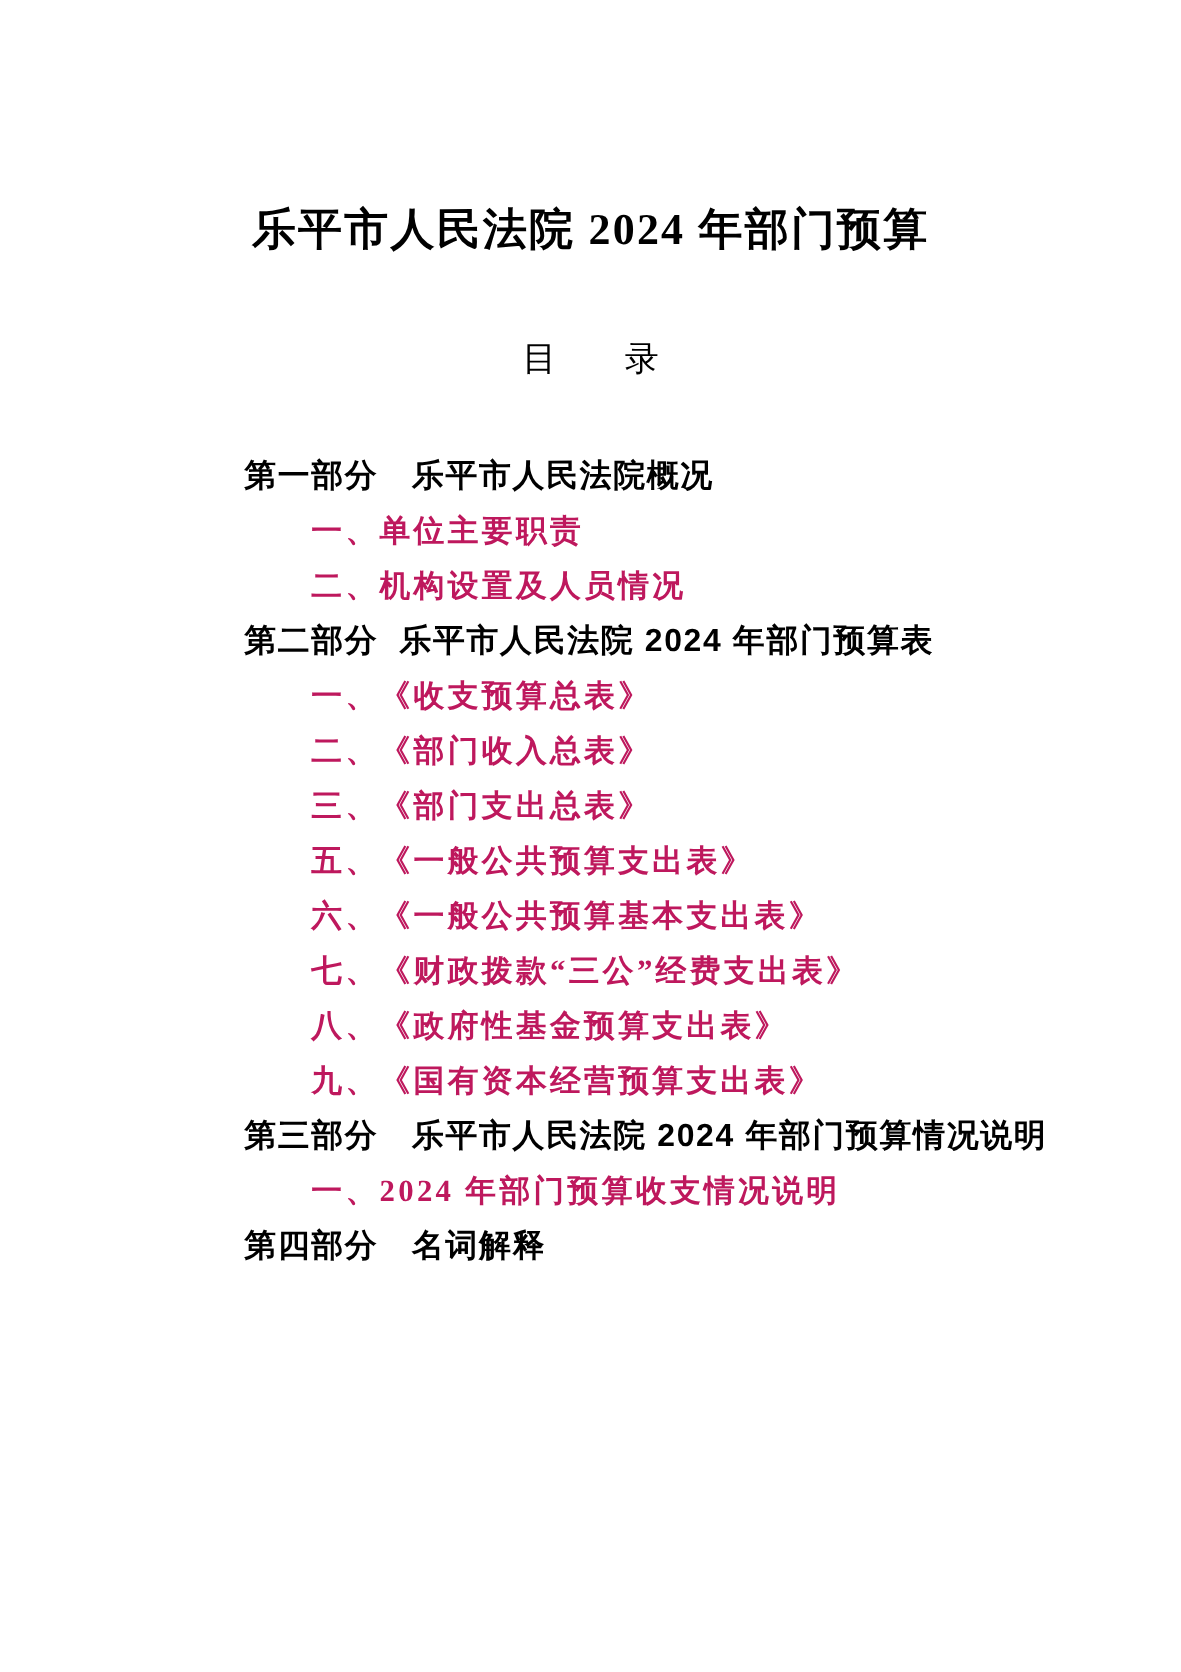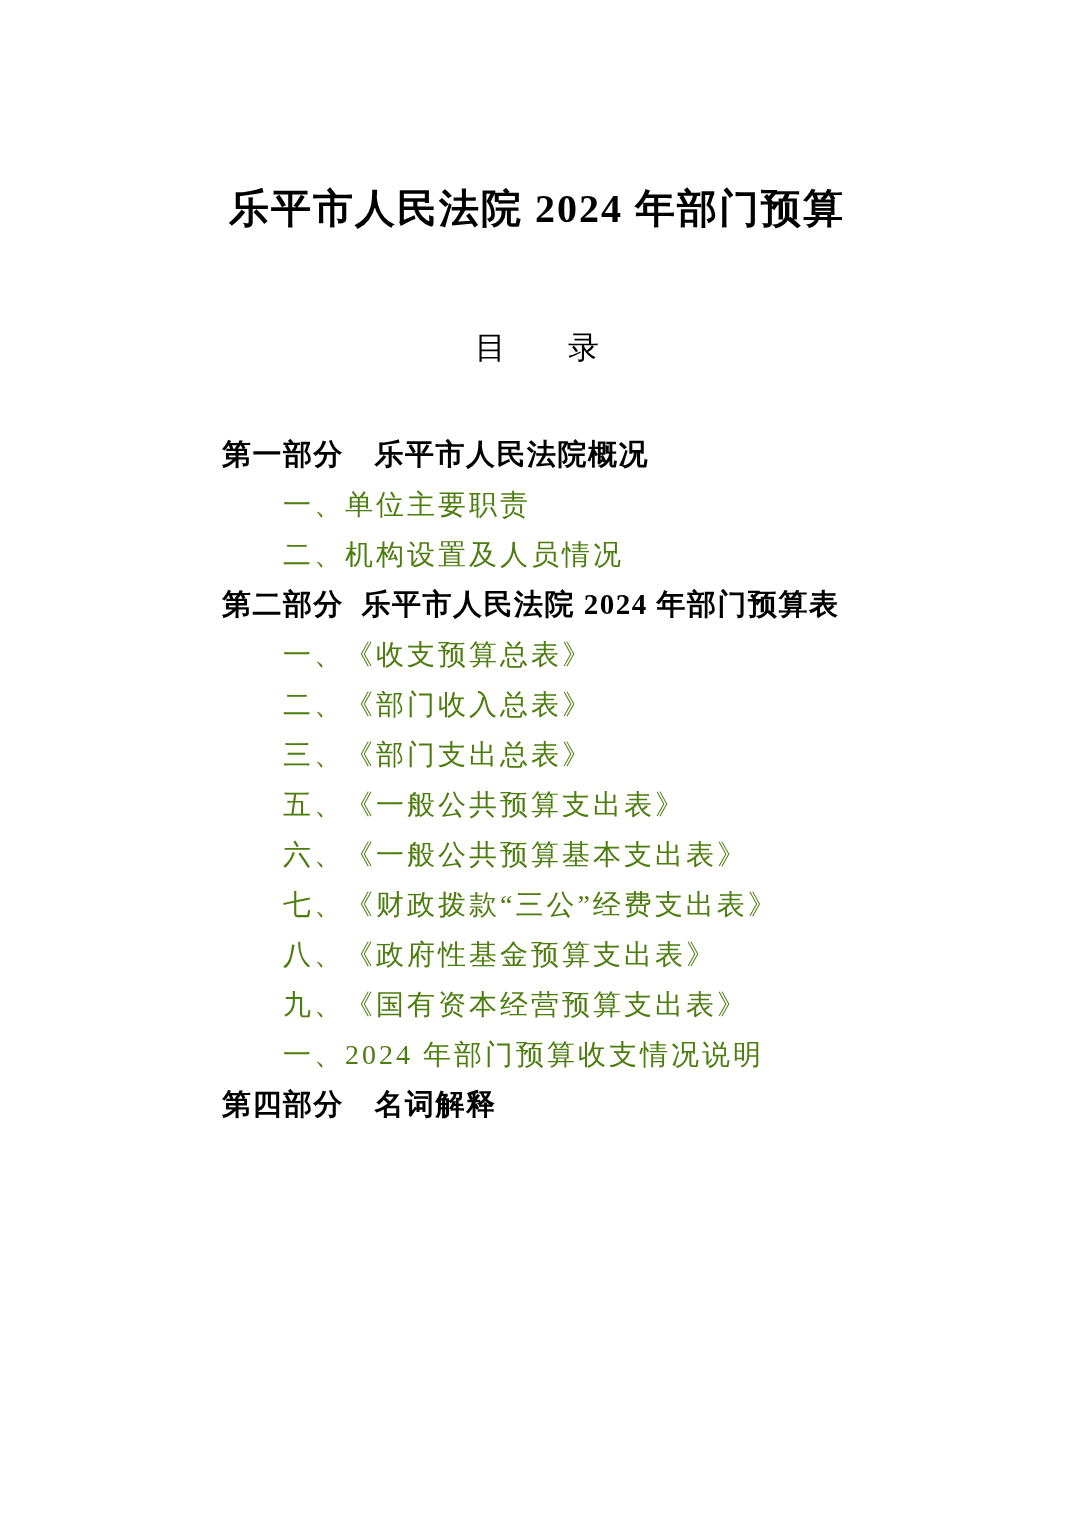--- a/index.html
+++ b/index.html
@@ -21,52 +21,52 @@
     padding-top: 186px;
     text-align: center;
     font-family: "Liberation Serif", "DejaVu Serif", serif;
     font-weight: bold;
     font-size: 40px;
     line-height: 1.15;
     letter-spacing: 2px;
     white-space: pre;
   }
   .toc-label {
-    margin-top: 98px;
+    margin-top: 76px;
     text-align: center;
     font-family: "Liberation Serif", "DejaVu Serif", serif;
     font-weight: 500;
     font-size: 31px;
     line-height: 1.15;
     white-space: pre;
   }
   .toc {
     margin-top: 64px;
   }
   .line {
     height: 50px;
     display: flex;
     align-items: center;
     white-space: pre;
   }
   .heading {
     padding-left: 222px;
-    font-family: Liberation Serif, serif;
+    font-family: Liberation Sans, sans-serif;
     font-weight: bold;
     font-size: 29px;
     letter-spacing: 1.5px;
     color: #000000;
   }
   .item {
     padding-left: 283px;
     font-family: "Liberation Serif", "DejaVu Serif", serif;
-    font-weight: normal;
+    font-weight: bold;
     font-size: 28px;
     letter-spacing: 3px;
-    color: #4d7c0f;
+    color: #be185d;
   }
 </style>
 </head>
 <body>
 
 <div class="page">
 
   <h1 class="doc-title">乐平市人民法院 2024 年部门预算</h1>
 
   <div class="toc-label">目　　录</div>
@@ -80,18 +80,19 @@
     <div class="line heading">第二部分  乐平市人民法院 2024 年部门预算表</div>
     <div class="line item">一、《收支预算总表》</div>
     <div class="line item">二、《部门收入总表》</div>
     <div class="line item">三、《部门支出总表》</div>
     <div class="line item">五、《一般公共预算支出表》</div>
     <div class="line item">六、《一般公共预算基本支出表》</div>
     <div class="line item">七、《财政拨款“三公”经费支出表》</div>
     <div class="line item">八、《政府性基金预算支出表》</div>
     <div class="line item">九、《国有资本经营预算支出表》</div>
 
+    <div class="line heading">第三部分　乐平市人民法院 2024 年部门预算情况说明</div>
     <div class="line item">一、2024 年部门预算收支情况说明</div>
 
     <div class="line heading">第四部分　名词解释</div>
 
   </div>
 </div>
 
 </body></html>

